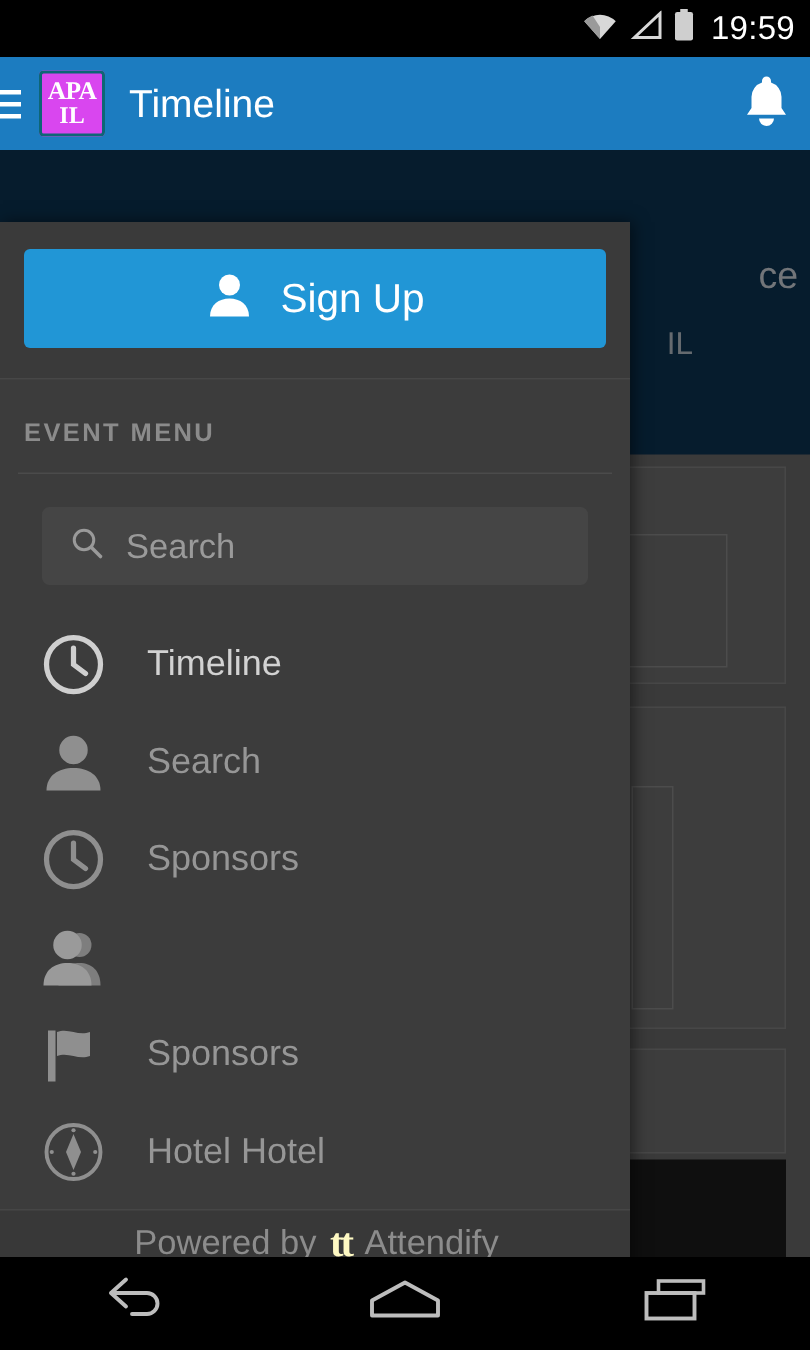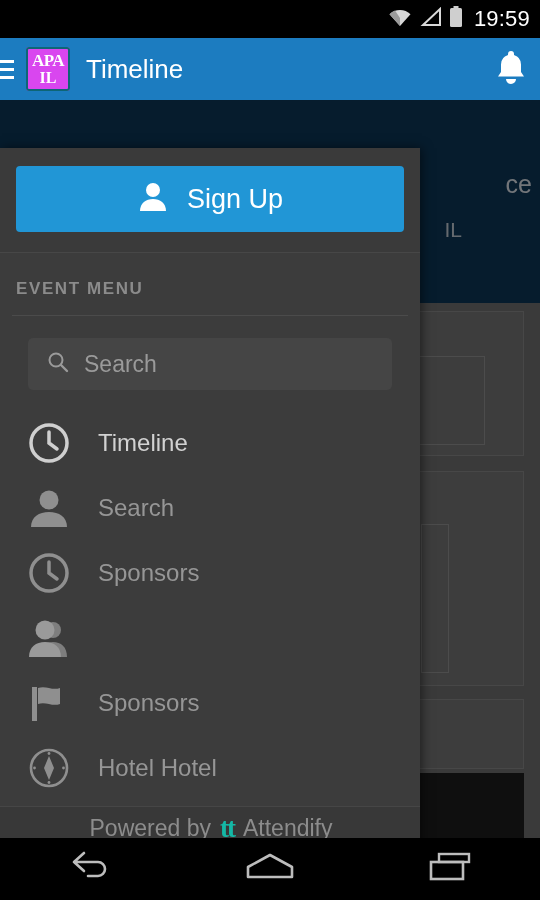--- a/index.html
+++ b/index.html
@@ -88,21 +88,21 @@
   .menu-item .ico { width:46px; height:46px; display:flex; align-items:center; justify-content:center; flex:0 0 auto; }
   .menu-item .lbl { font-size:24px; color:#969696; }
   .menu-item.active .lbl { color:#d2d2d2; }
   .menu-item.active .ico svg { fill:#cfcfcf; stroke:#cfcfcf; }
 
   .drawer-foot {
     height:80px; background:#383838; border-top:1px solid #464646;
     display:flex; align-items:center; padding:0 20px 0 22px;flex-direction:column;
   }
   .powered { color:#8c8c8c; font-size:23px; display:flex; align-items:center; gap:9px; flex:1 1 auto; }
-  .tt { font-family:"Liberation Serif", serif; font-weight:bold; font-size:27px; color:#14b8a6; letter-spacing:-2px; }
+  .tt { font-family:"Liberation Serif", serif; font-weight:bold; font-size:27px; color:#fef9c3; letter-spacing:-2px; }
   .info-circle {
     width:36px; height:36px; border-radius:50%; border:2px solid #7e7e7e;
     color:#8c8c8c; font-size:22px; font-family:"Liberation Serif", serif;
     display:flex; align-items:center; justify-content:center; flex:0 0 auto;
   }
 
   
   .navbar {
     position:absolute; left:0; bottom:0; width:540px; height:62px;
     background:#000; display:flex; align-items:center; justify-content:space-around; z-index:70;

